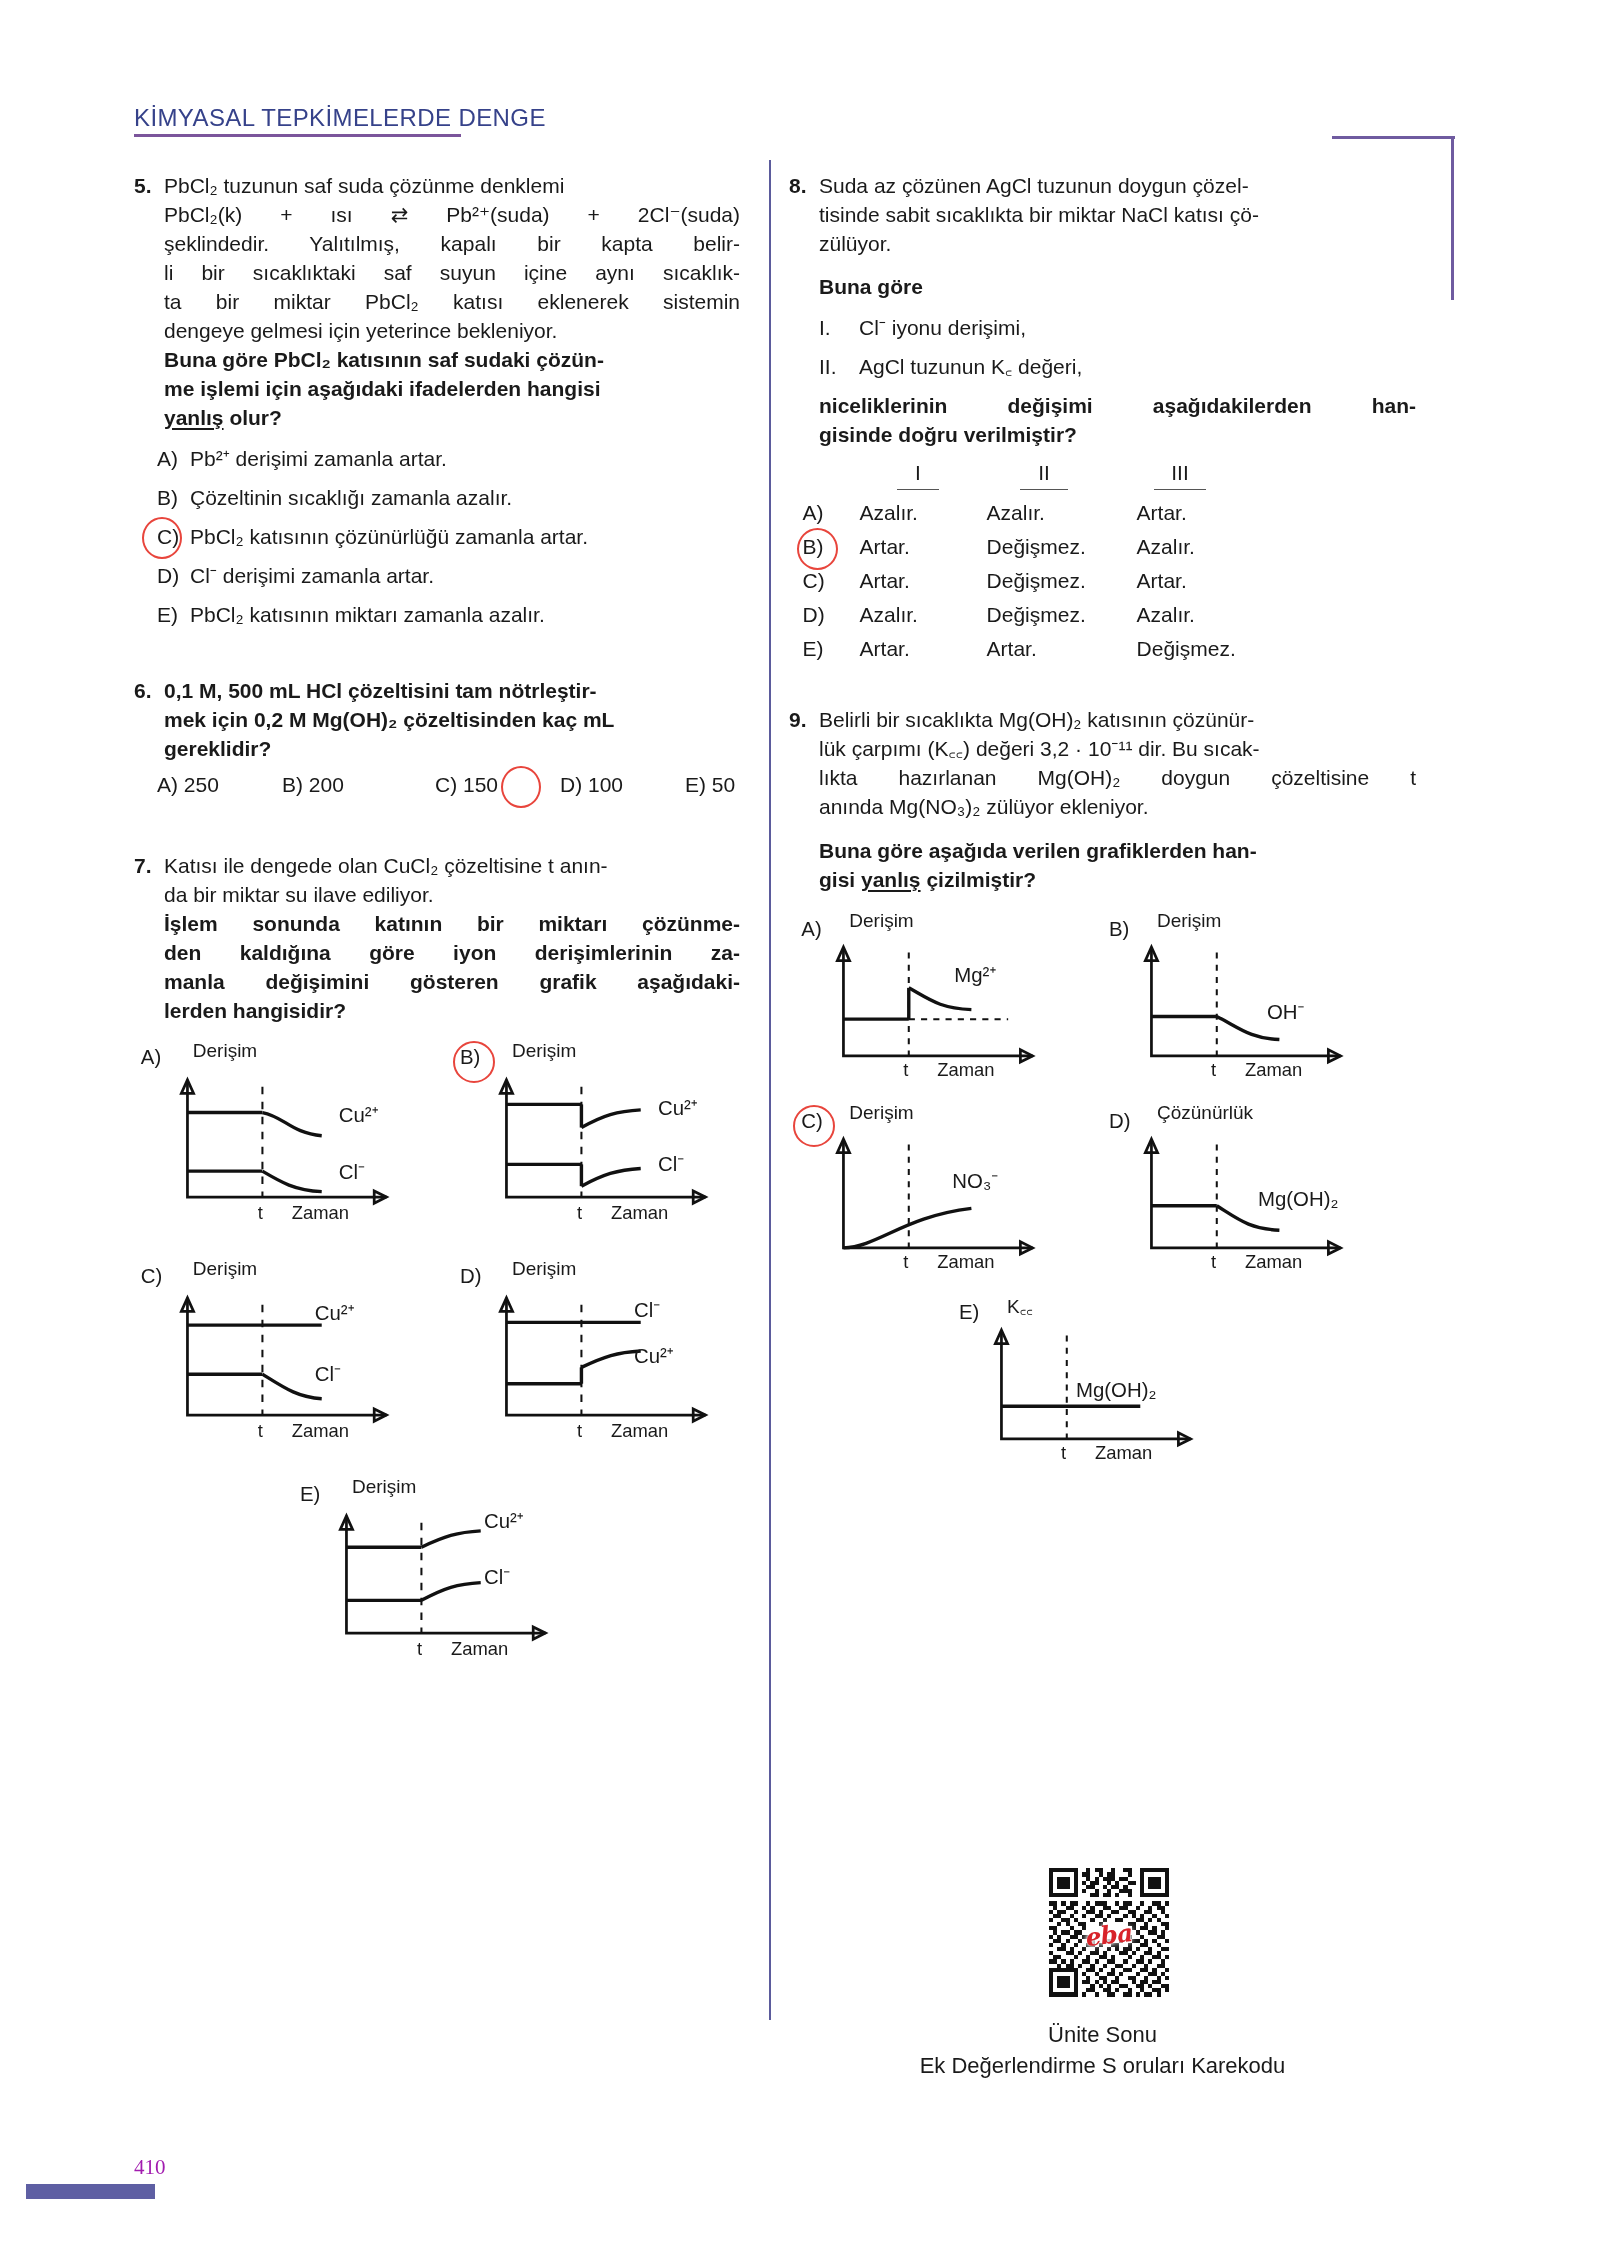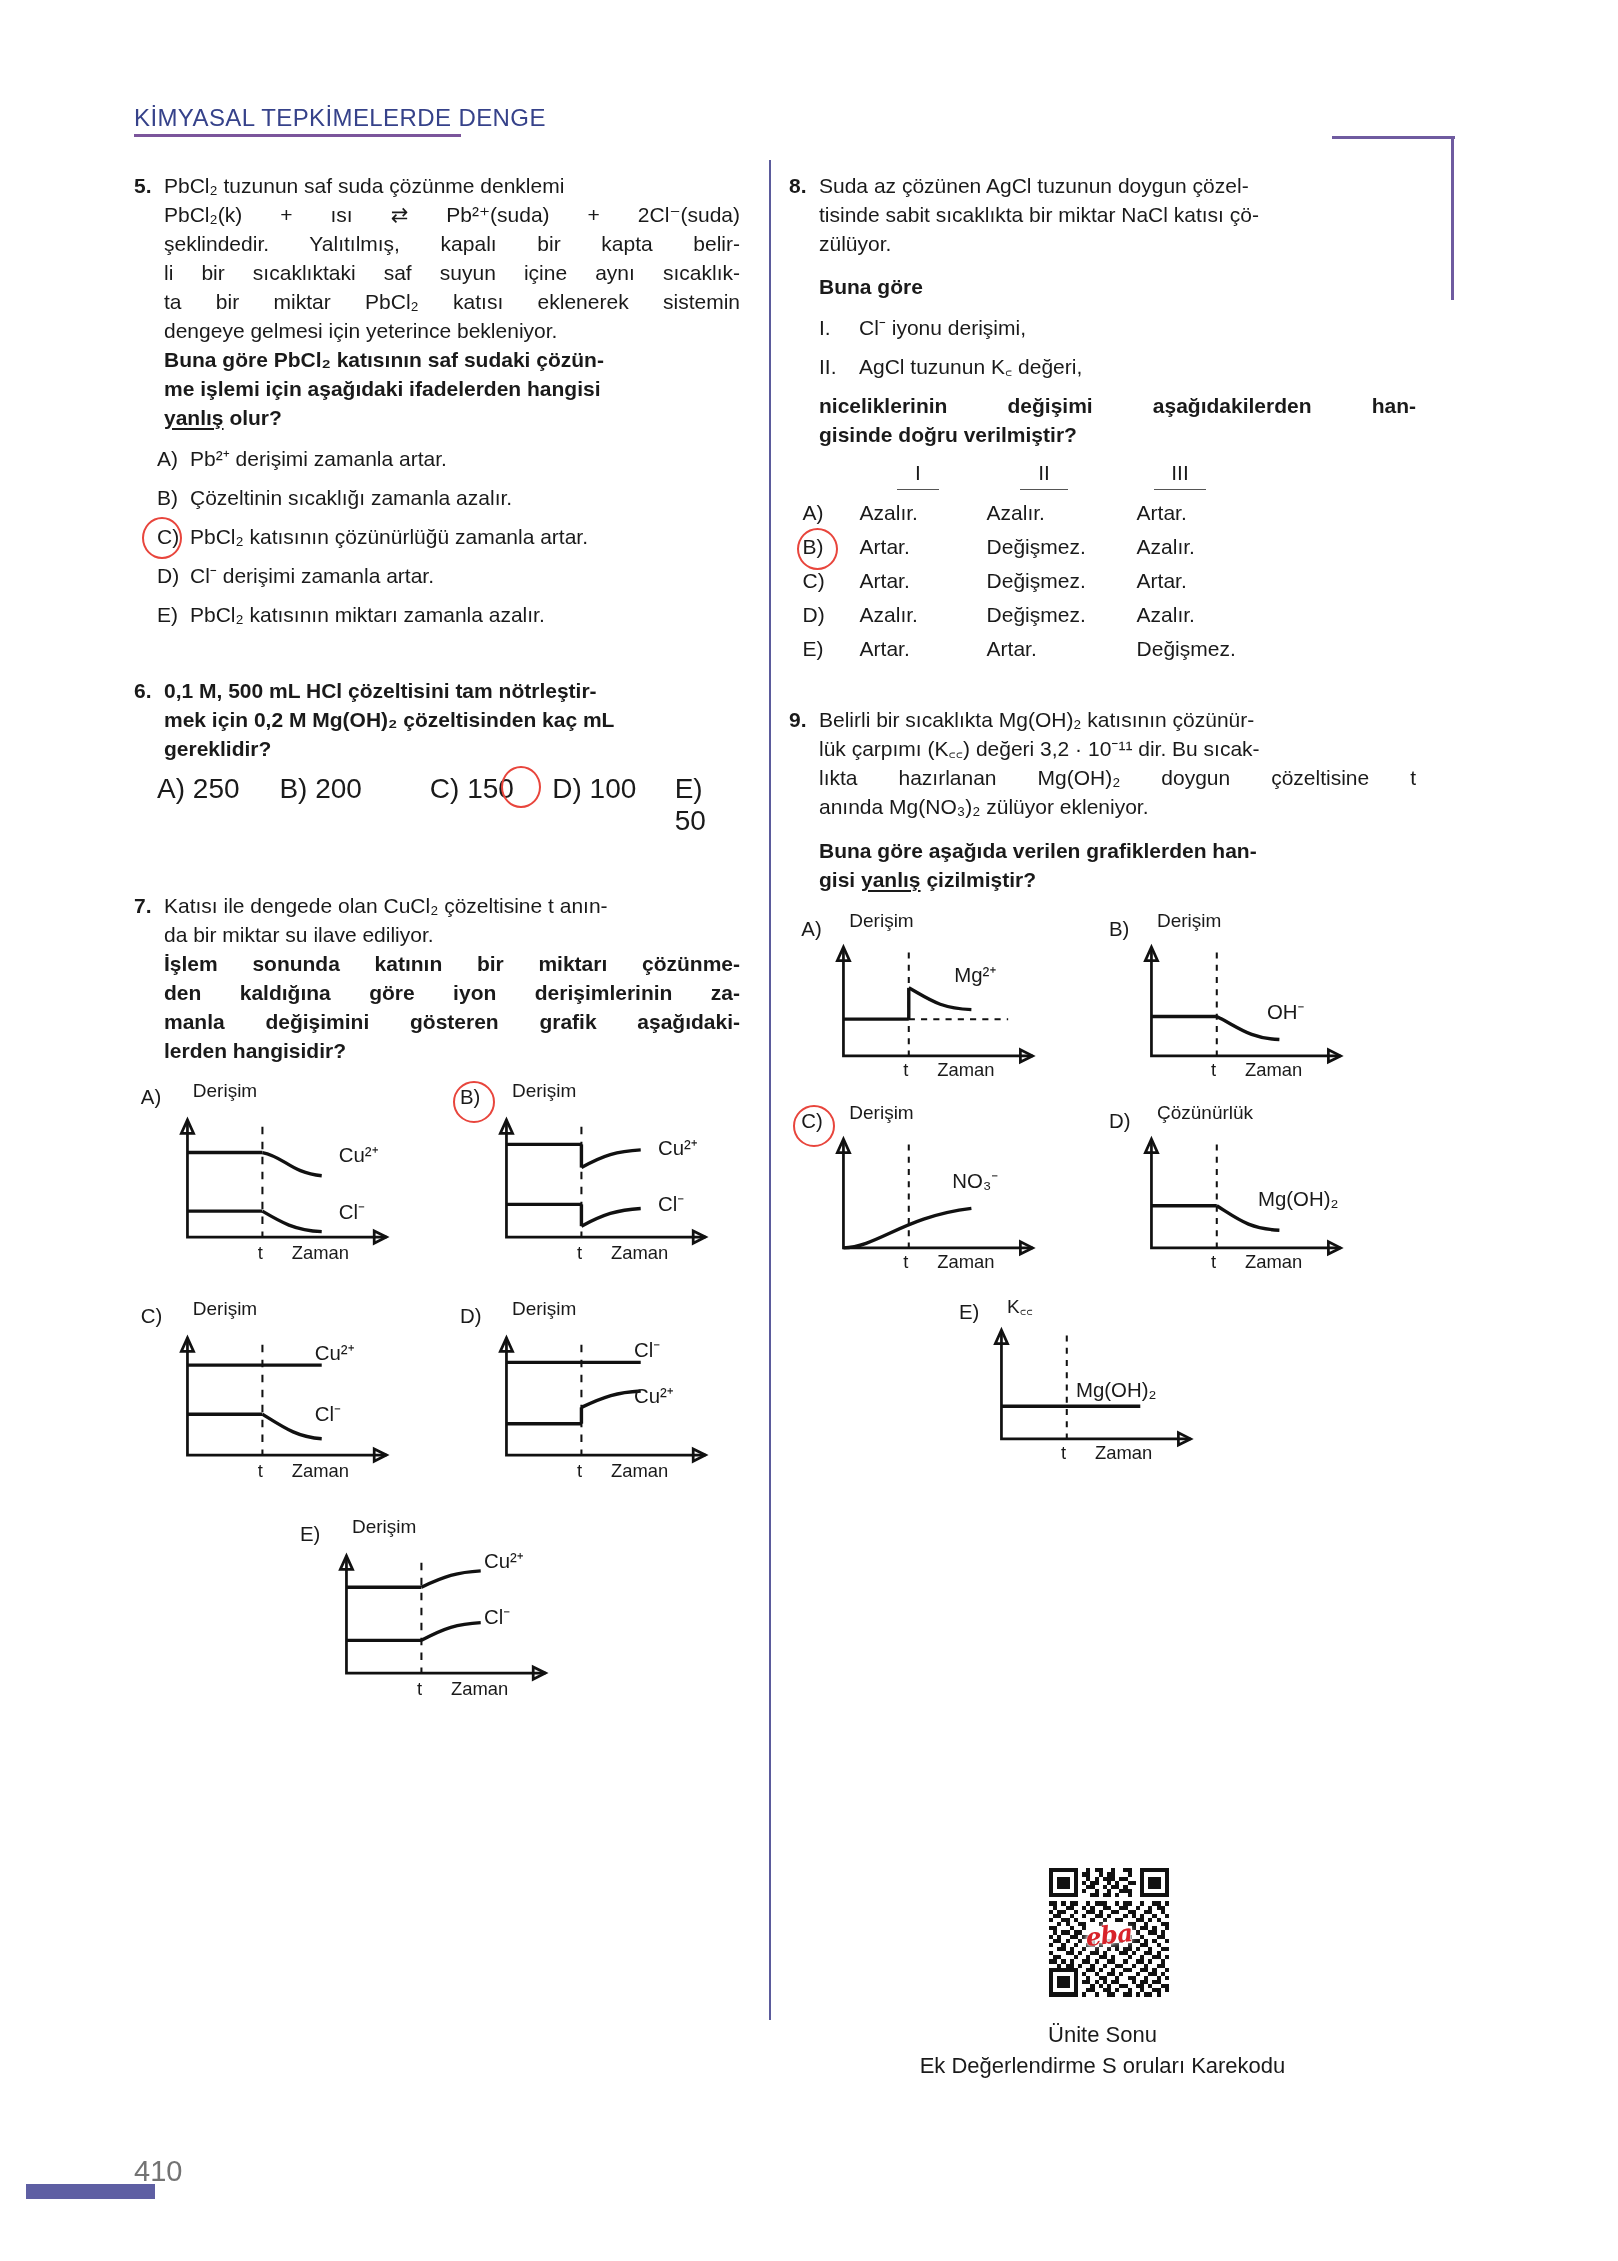--- a/index.html
+++ b/index.html
@@ -16,41 +16,41 @@
 
   
   .corner-v{position:absolute;left:1451px;top:136px;width:3.4px;height:164px;background:#6f5ba0;}
   .corner-h{position:absolute;left:1332px;top:136px;width:123px;height:3.4px;background:#6f5ba0;}
 
   
   .col-div{position:absolute;left:769px;top:160px;width:2px;height:1860px;background:#5b5b9c;}
 
   
   .foot-bar{position:absolute;left:26px;top:2184px;width:129px;height:15px;background:#5e5fa3;}
-  .foot-num{position:absolute;left:134px;top:2155px;font-size:29px;color:#737373;}
+  .foot-num{position:absolute;left:134px;top:2155px;font-size:21px;color:#a21caf;font-family:Liberation Serif, serif;}
 
   
   .colL{position:absolute;left:134px;top:172px;width:606px;}
   .colR{position:absolute;left:789px;top:172px;width:627px;}
 
   
   .q{position:relative;margin-bottom:6.8px;}
   .qhead{display:flex;align-items:flex-start;}
   .qnum{font-weight:bold;font-size:21px;min-width:30px;flex:0 0 auto;line-height:1.38;}
   .qbody{font-size:21px;line-height:1.38;flex:1 1 auto;}
   .line{display:block;}
   .just{text-align:justify;text-align-last:justify;}
   .b{font-weight:bold;}
   .u{text-decoration:underline;text-underline-offset:3.4px;}
 
   
   .opts{margin-top:12.3px;}
   .opt{display:flex;align-items:baseline;font-size:21px;line-height:1.30;margin-bottom:11.6px;padding-left:23px;position:relative;}
   .optlbl{min-width:33px;flex:0 0 auto;}
-  .opt-inline{display:flex;gap:16px;font-size:28px;padding-left:23px;margin-top:4.1px;justify-content:flex-end;}
+  .opt-inline{display:flex;gap:16px;font-size:21px;padding-left:23px;margin-top:4.1px;}
   .opt-inline span{display:inline-block;}
 
   
   .circ{position:absolute;border:2.7px solid #e8453c;border-radius:50%;box-sizing:border-box;pointer-events:none;}
 
   
   .tbl{margin-top:11px;font-size:21px;}
   .thead{display:flex;padding-left:13.6px;}
   .thead div{text-align:center;}
   .th1{width:116px;}.th2{width:136px;}.th3{width:136px;}

